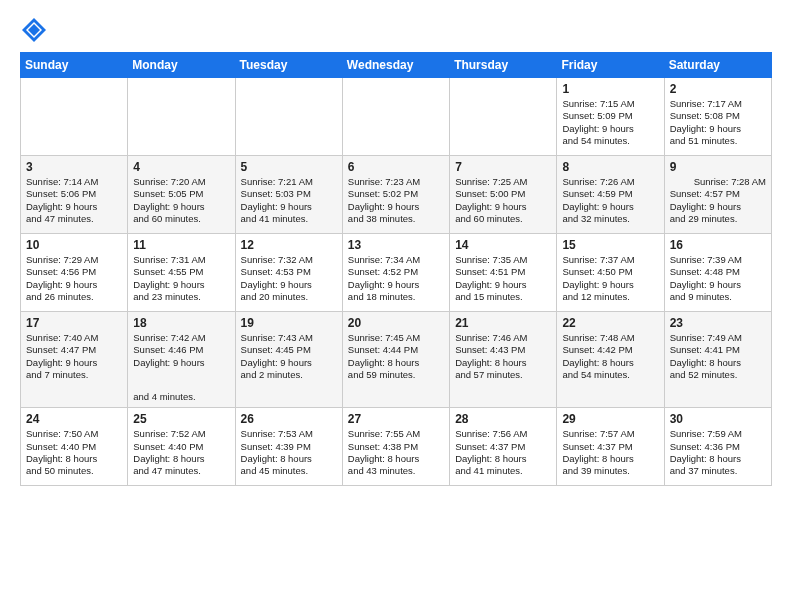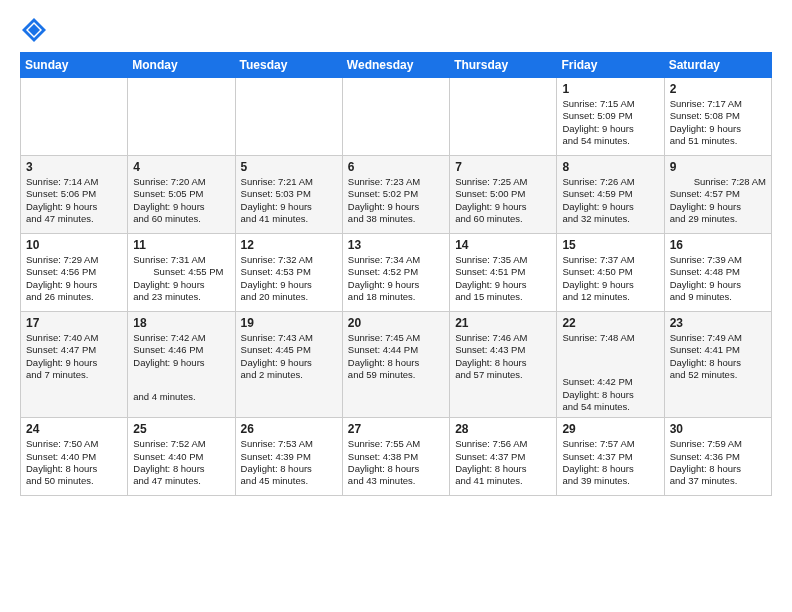--- a/index.html
+++ b/index.html
@@ -196,21 +196,21 @@
           <td>
             <span class="day-number">10</span>
             <span style="display: block; line-height: 1.3;">Sunrise: 7:29 AM</span>
             <span style="display: block; line-height: 1.3;">Sunset: 4:56 PM</span>
             <span style="display: block; line-height: 1.3;">Daylight: 9 hours</span>
             <span style="display: block; line-height: 1.3;">and 26 minutes.</span>
           </td>
           <td>
             <span class="day-number">11</span>
             <span style="display: block; line-height: 1.3;">Sunrise: 7:31 AM</span>
-            <span style="display: block; line-height: 1.3; margin-left: 20px;">Sunset: 4:55 PM</span>
+            <span style="display: block; line-height: 1.3;">Sunset: 4:55 PM</span>
             <span style="display: block; line-height: 1.3;">Daylight: 9 hours</span>
             <span style="display: block; line-height: 1.3;">and 23 minutes.</span>
           </td>
           <td>
             <span class="day-number">12</span>
             <span style="display: block; line-height: 1.3;">Sunrise: 7:32 AM</span>
             <span style="display: block; line-height: 1.3;">Sunset: 4:53 PM</span>
             <span style="display: block; line-height: 1.3;">Daylight: 9 hours</span>
             <span style="display: block; line-height: 1.3;">and 20 minutes.</span>
           </td>
@@ -275,21 +275,21 @@
           <td>
             <span class="day-number">21</span>
             <span style="display: block; line-height: 1.3;">Sunrise: 7:46 AM</span>
             <span style="display: block; line-height: 1.3;">Sunset: 4:43 PM</span>
             <span style="display: block; line-height: 1.3;">Daylight: 8 hours</span>
             <span style="display: block; line-height: 1.3;">and 57 minutes.</span>
           </td>
           <td>
             <span class="day-number">22</span>
             <span style="display: block; line-height: 1.3;">Sunrise: 7:48 AM</span>
-            <span style="display: block; line-height: 1.3; margin-top: 32px;">Sunset: 4:42 PM</span>
+            <span style="display: block; line-height: 1.3;">Sunset: 4:42 PM</span>
             <span style="display: block; line-height: 1.3;">Daylight: 8 hours</span>
             <span style="display: block; line-height: 1.3;">and 54 minutes.</span>
           </td>
           <td>
             <span class="day-number">23</span>
             <span style="display: block; line-height: 1.3;">Sunrise: 7:49 AM</span>
             <span style="display: block; line-height: 1.3;">Sunset: 4:41 PM</span>
             <span style="display: block; line-height: 1.3;">Daylight: 8 hours</span>
             <span style="display: block; line-height: 1.3;">and 52 minutes.</span>
           </td>

